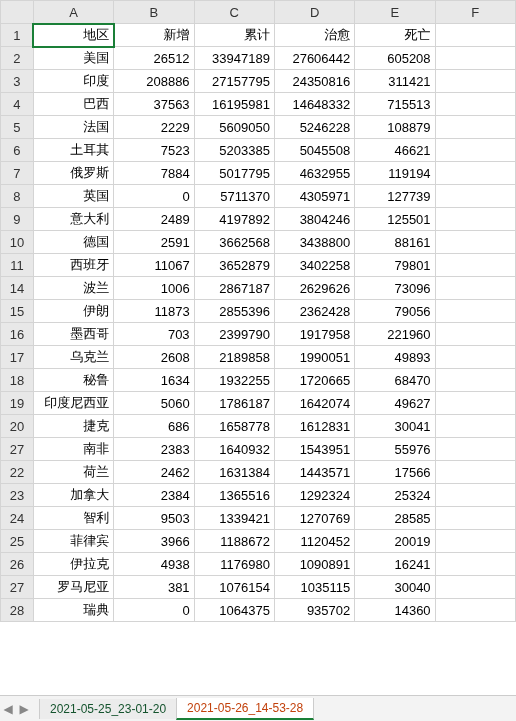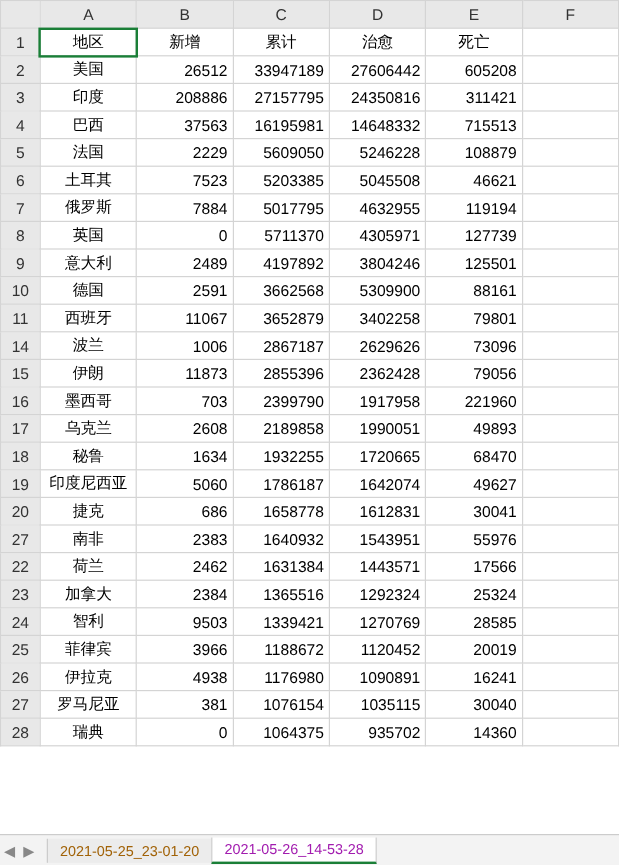--- a/index.html
+++ b/index.html
@@ -44,21 +44,21 @@
     .corner {
       background: #e8e8e8;
       width: 32px;
     }
     .col-hdr { text-align: center; }
     .selected-cell {
       outline: 2px solid #1a7f37;
       outline-offset: -1px;
       background: #fff;
     }
-    .txt { text-align: center; font-family: Liberation Serif, serif; }
+    .txt { text-align: right; font-family: Liberation Serif, serif; }
     .num { text-align: right; }
     .col-A { width: 78px; }
     .col-B { width: 78px; }
     .col-C { width: 78px; }
     .col-D { width: 78px; }
     .col-E { width: 78px; }
     .col-F { width: 78px; }
     .tabs {
       display: flex;
       align-items: center;
@@ -74,27 +74,27 @@
       align-items: center;
       justify-content: center;
       color: #888;
       cursor: pointer;
     }
     .tab {
       padding: 3px 10px;
       border-right: 1px solid #ccc;
       border-left: 1px solid #ccc;
       background: #ececec;
-      color: #a16207;
+      color: #14532d;
       cursor: pointer;
       margin-left: -1px;
     }
     .tab.active {
       background: #fff;
-      color: #a21caf;
+      color: #c2410c;
       border-bottom: 2px solid #1a7f37;
     }
     .tab-spacer { width: 8px; }
   </style>
 </head>
 <body>
 
 <div class="grid">
   <table>
     <thead>
@@ -188,21 +188,21 @@
           <td class="num col-C">4197892</td>
           <td class="num col-D">3804246</td>
           <td class="num col-E">125501</td>
           <td class="col-F"></td>
         </tr>
         <tr>
           <td class="row-hdr">10</td>
           <td class="txt col-A">德国</td>
           <td class="num col-B">2591</td>
           <td class="num col-C">3662568</td>
-          <td class="num col-D">5309900</td>
+          <td class="num col-D">3438800</td>
           <td class="num col-E">88161</td>
           <td class="col-F"></td>
         </tr>
         <tr>
           <td class="row-hdr">11</td>
           <td class="txt col-A">西班牙</td>
           <td class="num col-B">11067</td>
           <td class="num col-C">3652879</td>
           <td class="num col-D">3402258</td>
           <td class="num col-E">79801</td>

